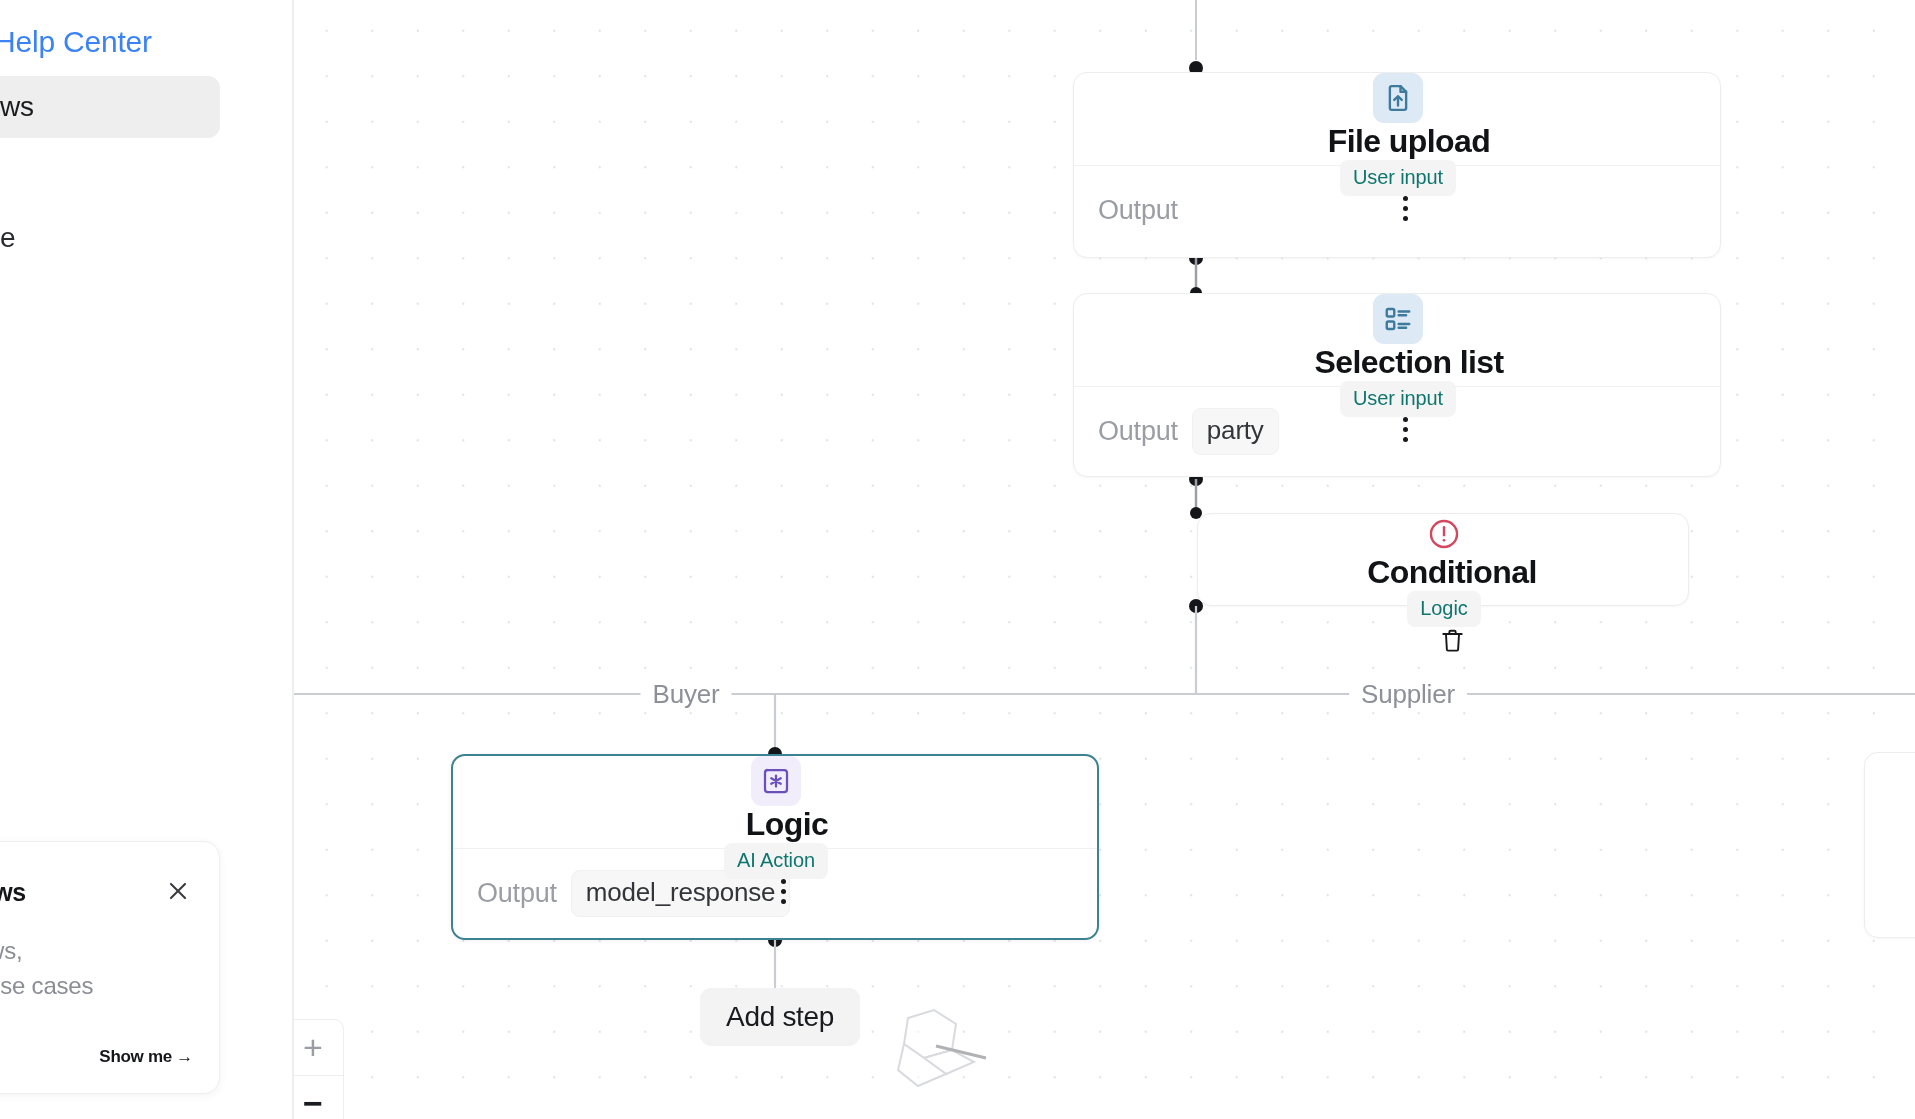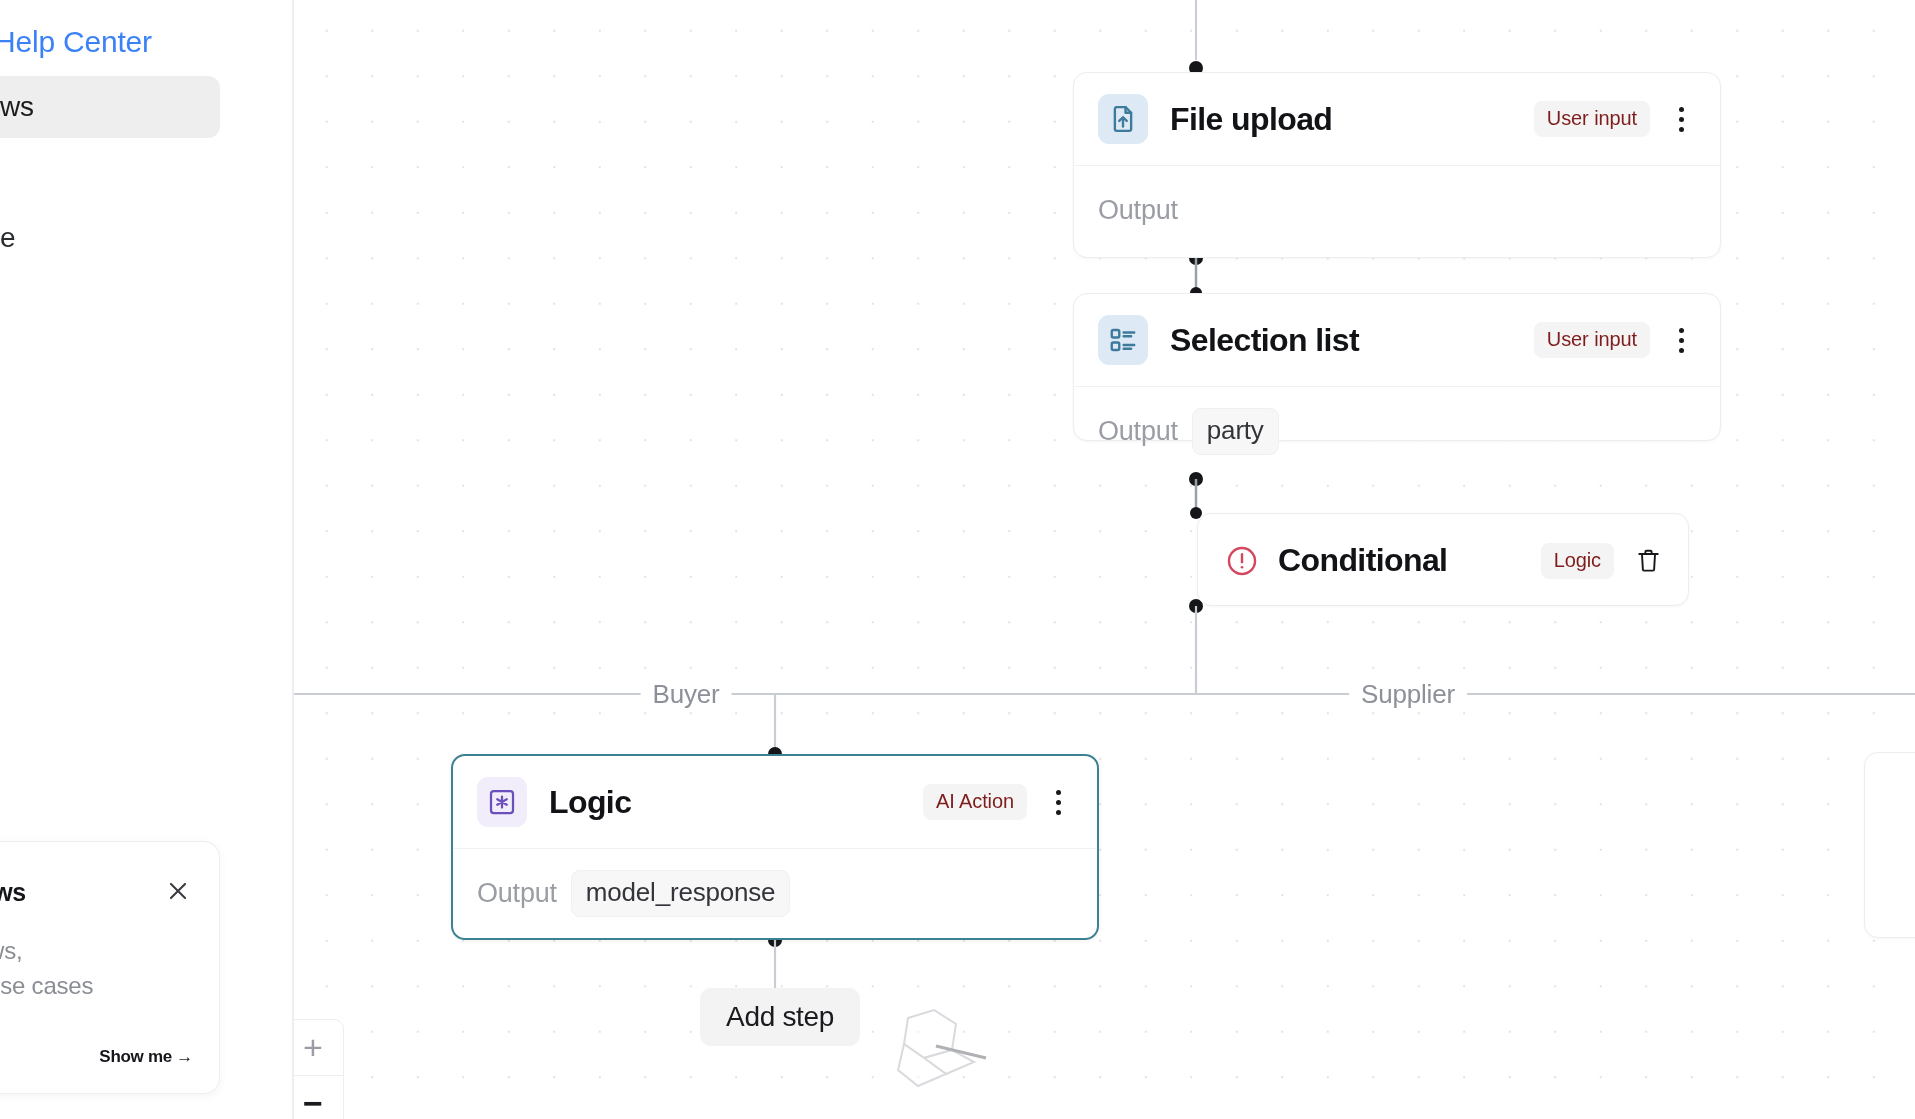--- a/index.html
+++ b/index.html
@@ -158,20 +158,21 @@
   .node.selected {
     border: 2px solid #3c8293;
     box-shadow: 0 1px 5px rgba(16,24,40,0.06);
   }
   .node-header {
     position: relative;
     display: flex;
     align-items: center;
     height: 93px;
     padding: 0 22px 0 24px;
+    flex-direction: column;
   }
   .node-header.divided { border-bottom: 1px solid #f1f1f2; }
   .node-icon {
     width: 50px;
     height: 50px;
     border-radius: 11px;
     display: flex;
     align-items: center;
     justify-content: center;
     flex: 0 0 auto;
@@ -186,21 +187,21 @@
     letter-spacing: -0.6px;
     white-space: nowrap;
   }
   .node-title.compact { margin-left: 16px; }
   .node-spacer { flex: 1 1 auto; }
   .node-badge {
     background: #f4f4f5;
     border-radius: 8px;
     padding: 6px 13px 7px;
     font-size: 20px;
-    color: #7f1d1d;
+    color: #0f766e;
     letter-spacing: -0.1px;
     white-space: nowrap;
   }
   .node-menu {
     width: 34px;
     height: 40px;
     margin-left: 14px;
     display: flex;
     flex-direction: column;
     align-items: center;
@@ -242,21 +243,21 @@
     border-radius: 9px;
     padding: 6px 14px 8px;
     font-size: 26px;
     color: #33353a;
     letter-spacing: -0.2px;
     white-space: nowrap;
   }
 
   
   #node-file-upload  { left: 779px; top: 72px;  width: 648px; height: 186px; }
-  #node-selection    { left: 779px; top: 293px; width: 648px; height: 148px; }
+  #node-selection    { left: 779px; top: 293px; width: 648px; height: 184px; }
   #node-conditional  { left: 903px; top: 513px; width: 492px; height: 93px; }
   #node-prompt       { left: 157px; top: 754px; width: 648px; height: 186px; }
   #node-right-edge   { left: 1570px; top: 752px; width: 300px; height: 186px; }
 
   
   .edge-label {
     position: absolute;
     font-size: 26px;
     color: #8d9099;
     letter-spacing: -0.2px;

